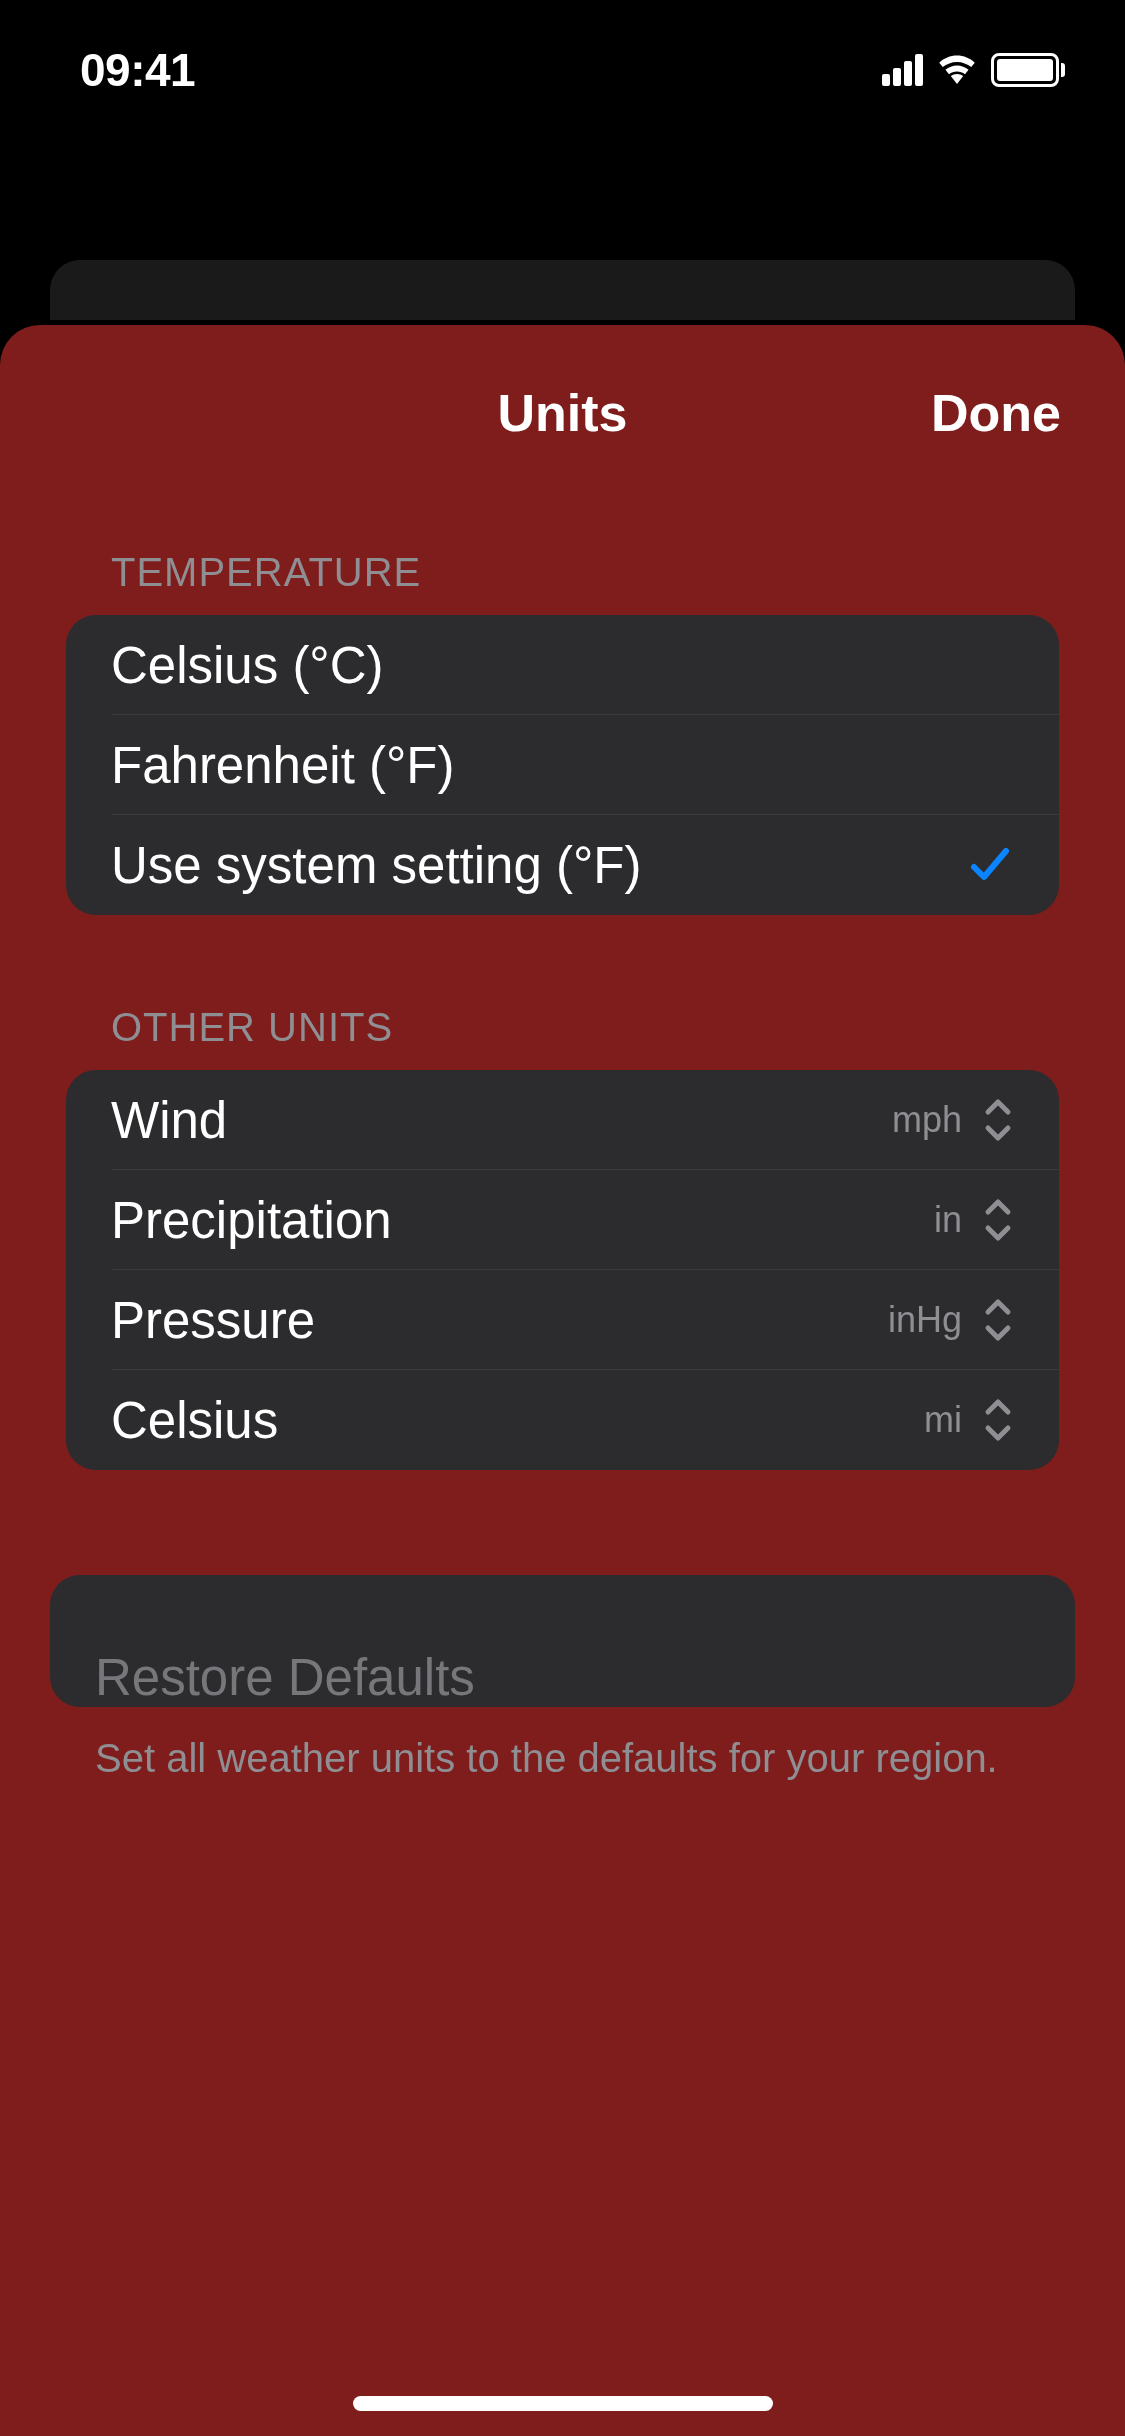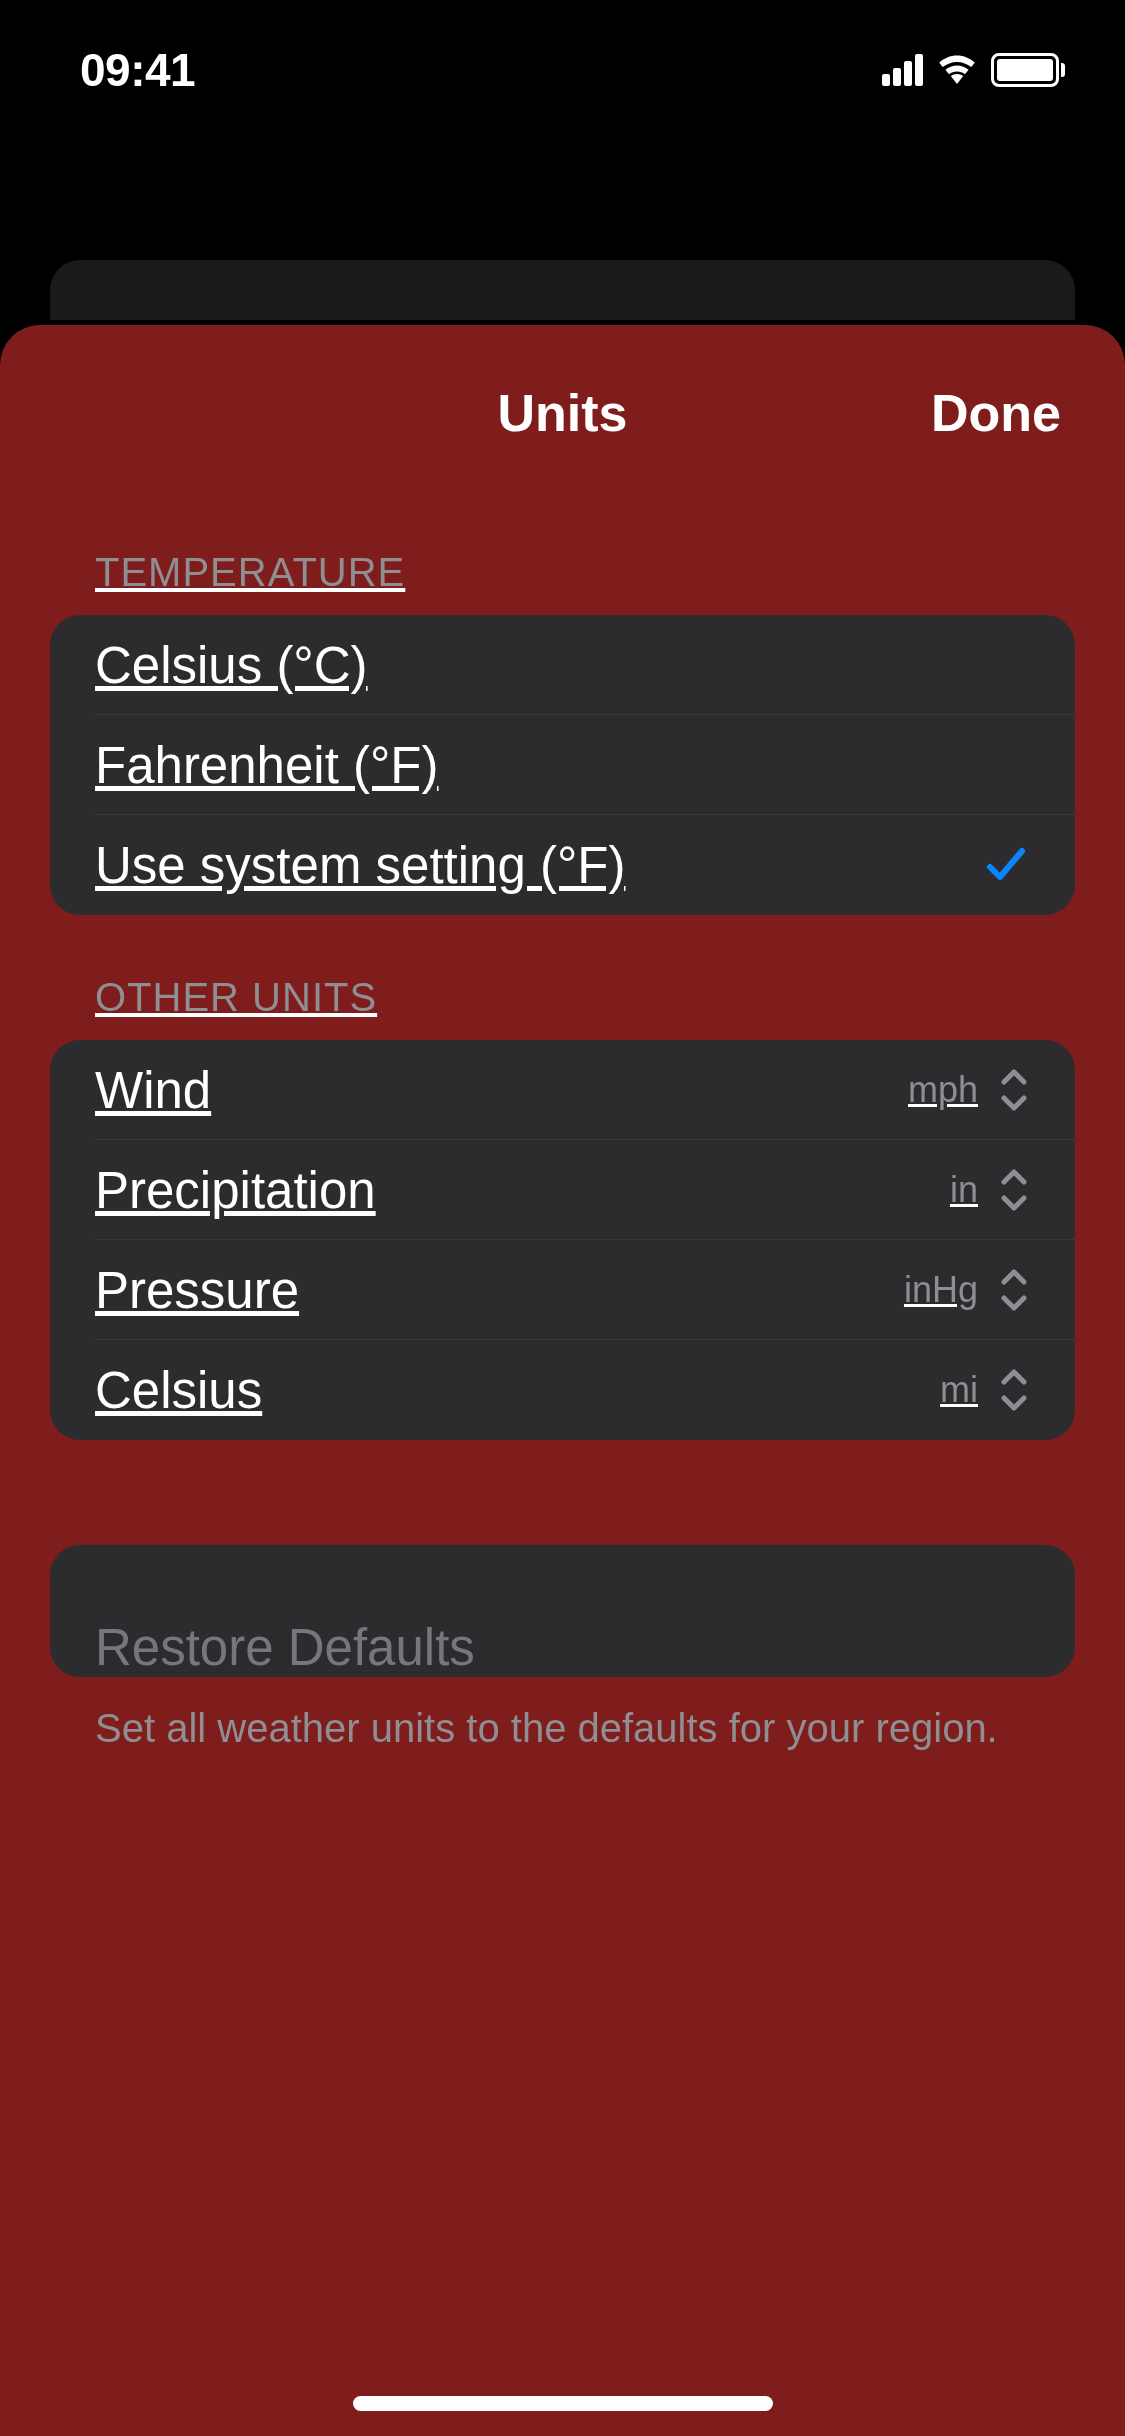--- a/index.html
+++ b/index.html
@@ -132,22 +132,21 @@
       position: absolute;
       right: 64px;
       font-size: 52px;
       font-weight: 600;
       color: #ffffff;
     }
     
     
     .section {
       margin-top: 50px;
-      padding: 0 50px;
-      text-decoration: underline;
+      padding: 0 66px;
     }
     
     .section:first-of-type {
       margin-top: 90px;
     }
     
     .section-header {
       font-size: 40px;
       font-weight: 400;
       color: #8e8e93;
@@ -314,21 +313,21 @@
         <div class="checkmark-icon">
           <svg viewBox="0 0 24 24" fill="none">
             <path d="M4 13L9 18L20 5" stroke="#0a84ff" stroke-width="3" stroke-linecap="round" stroke-linejoin="round"></path>
           </svg>
         </div>
       </div>
 
     </div>
   </div>
 
-  <div class="section" style="margin-top: 60px;">
+  <div class="section" style="margin-top: 90px;">
     <div class="section-header">OTHER UNITS</div>
     <div class="section-group">
 
       <div class="row">
         <div class="row-label">Wind</div>
         <div class="row-value-group">
           <div class="row-value">mph</div>
           <div class="updown-icon">
             <svg viewBox="0 0 16 22" fill="none">
               <path d="M3 7L8 2L13 7" stroke="#8e8e93" stroke-width="2.5" stroke-linecap="round" stroke-linejoin="round"></path>

